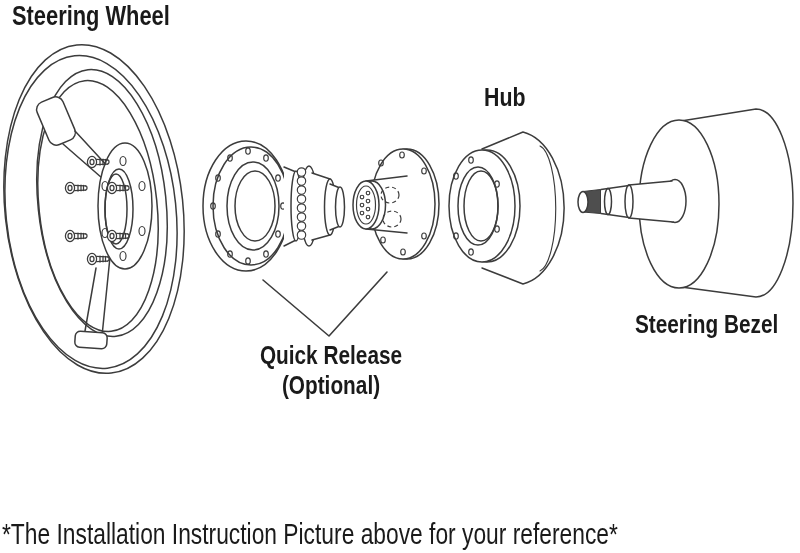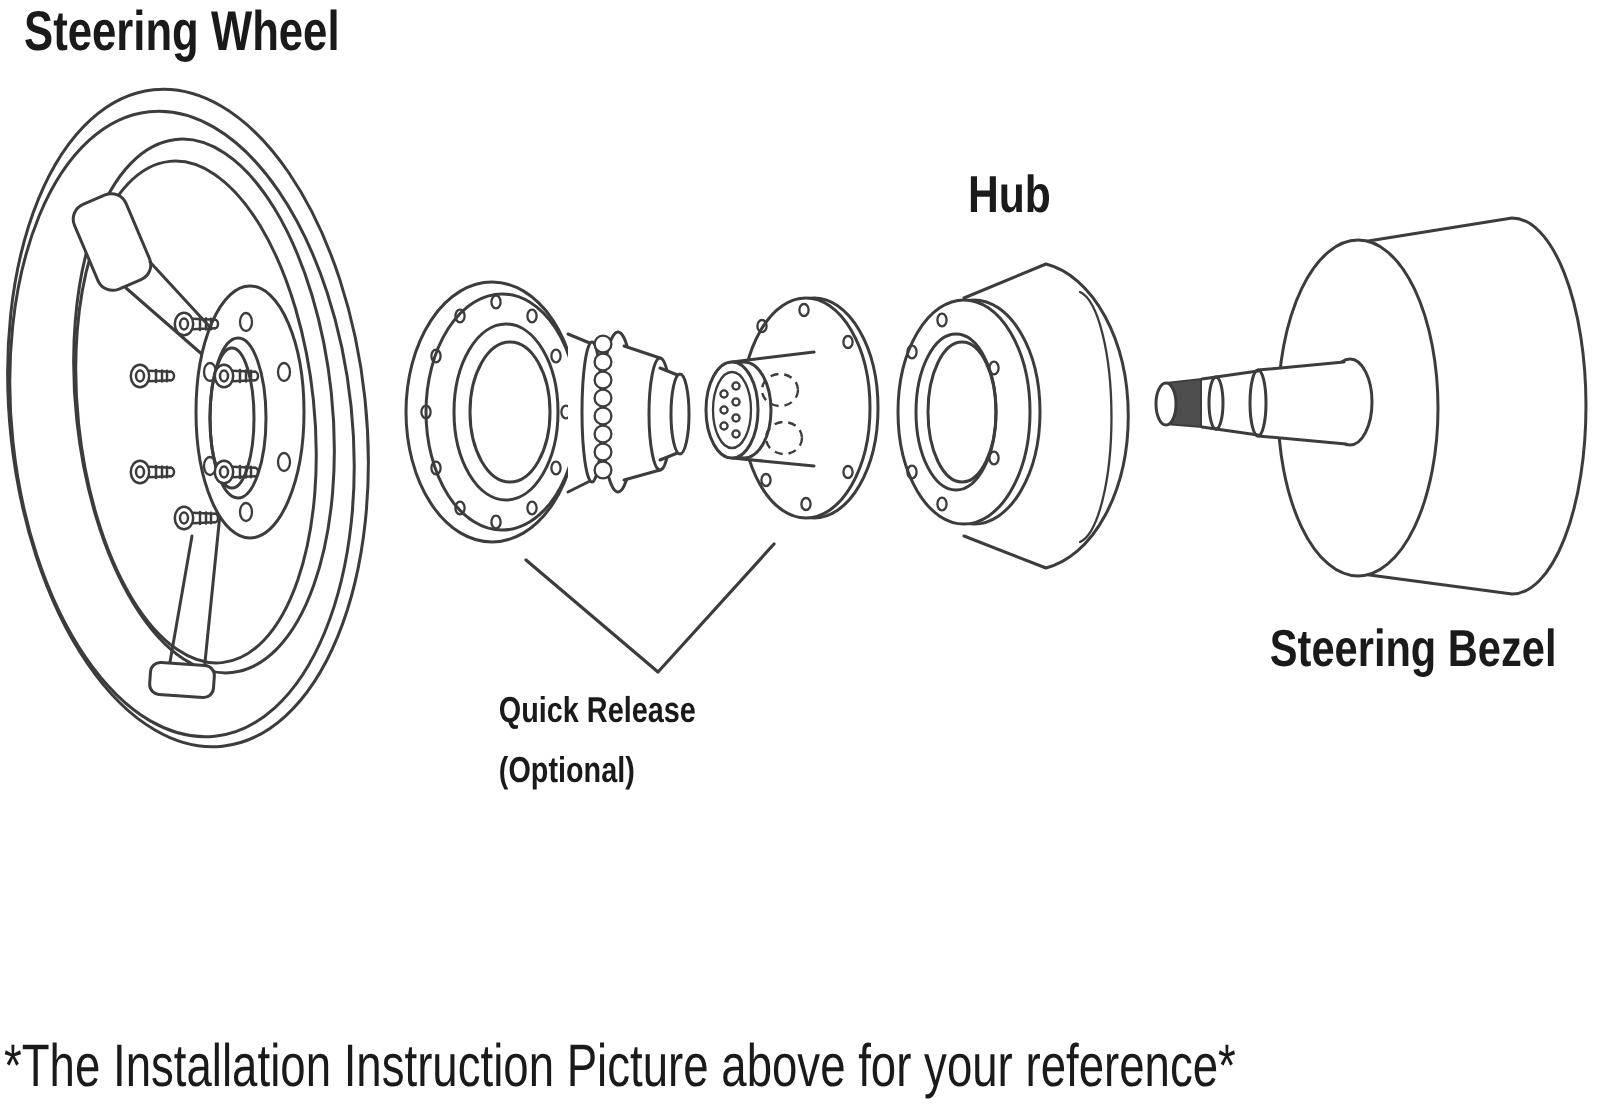--- a/index.html
+++ b/index.html
@@ -25,21 +25,21 @@
   #screw .fw{fill:#fff;}
   
   .label{position:absolute;font-weight:bold;color:var(--text);white-space:nowrap;line-height:30px;}
   .label .sq{display:inline-block;transform:scaleX(0.8);transform-origin:50% 50%;}
   .label .sq.block{display:block;}
   .o-left .sq{transform-origin:0 50%;}
   .lbl-wheel{left:12px;top:1px;font-size:28px;}
   .lbl-wheel .sq{transform:scaleX(0.78);}
   .lbl-hub{left:484px;top:82px;font-size:26px;text-align:center;}
   .lbl-hub .sq{transform:scaleX(0.82);}
-  .lbl-qr{left:229px;top:340px;width:204px;font-size:18px;}
+  .lbl-qr{left:229px;top:340px;width:204px;text-align:center;font-size:26px;}
   .lbl-bezel{left:605px;top:309px;width:204px;text-align:center;font-size:26px;}
   .footnote{
     position:absolute;left:2px;top:516px;font-size:30px;font-weight:normal;
     color:var(--text);white-space:nowrap;line-height:36px;
   }
   .footnote .sq{display:inline-block;transform:scaleX(0.76);transform-origin:0 50%;}
 </style>
 </head>
 <body>
 

